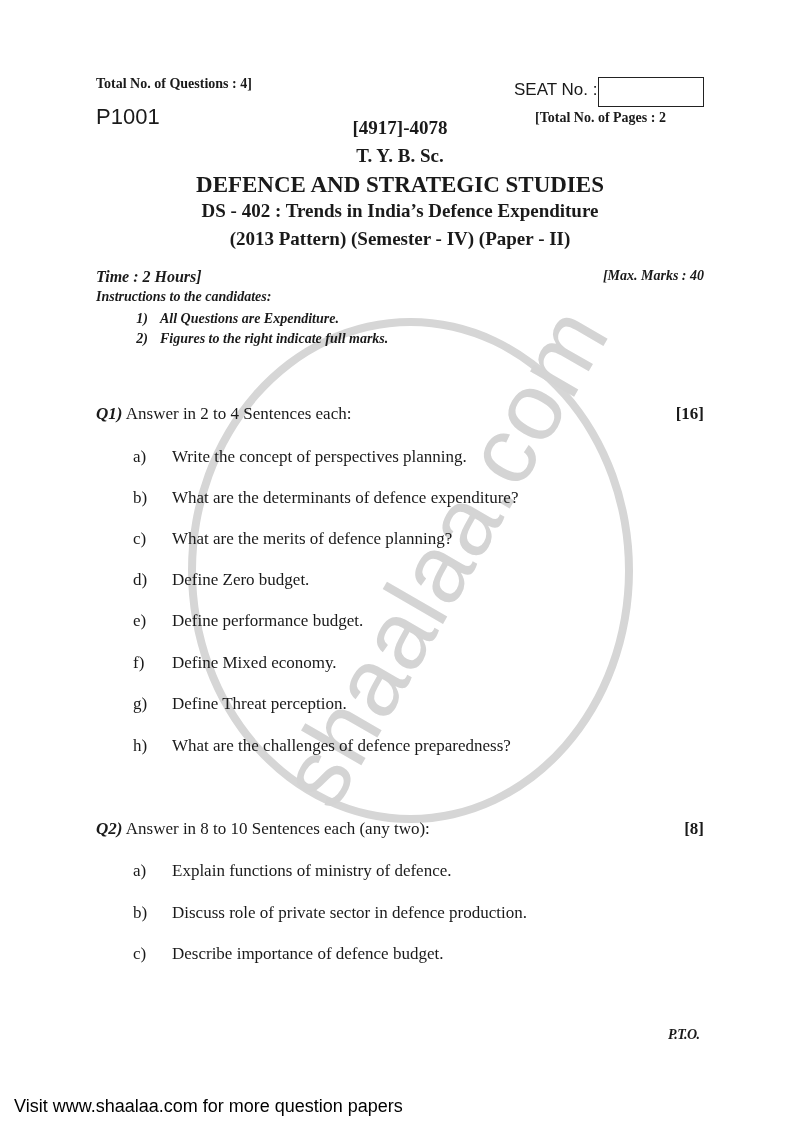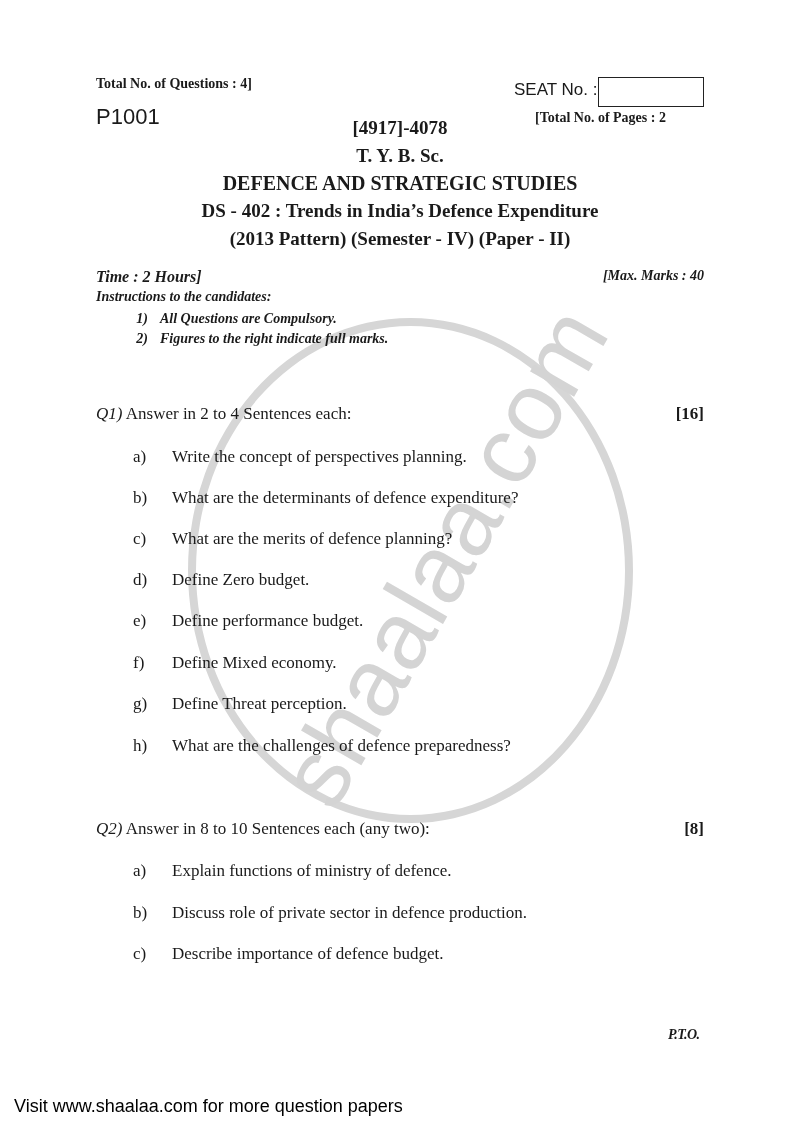--- a/index.html
+++ b/index.html
@@ -6,48 +6,48 @@
   body { width:800px; height:1132px; position:relative; overflow:hidden; color:#1a1a1a; font-family:"Liberation Serif", serif; }
   .abs { position:absolute; white-space:nowrap; }
   .sans { font-family:"Liberation Sans", sans-serif; }
   .bold { font-weight:bold;text-align:center; }
   .ital { font-style:italic; }
   .center { left:0; width:800px; text-align:center; }
   .watermark-circle { position:absolute; left:188px; top:318px; width:445px; height:505px; border:8px solid #d6d6d6; border-radius:50%; box-sizing:border-box; }
   .watermark-text { position:absolute; left:200px; top:560px; width:420px; text-align:center; font-family:"Liberation Sans", sans-serif; font-size:96px; color:#d4d4d4; transform:rotate(-60deg); transform-origin:center center; letter-spacing:1px; }
   .seat-box { position:absolute; left:598px; top:77px; width:106px; height:30px; border:1.5px solid #222; box-sizing:border-box; }
   .q-row { position:absolute; left:96px; font-size:17px; }
-  .q-num { font-weight:normal; font-style:italic; }
+  .q-num { font-weight:bold; font-style:italic; }
   .sub { position:absolute; left:133px; font-size:17px; }
   .sub .lbl { display:inline-block; width:39px; }
   .marks { position:absolute; right:96px; font-size:17px; font-weight:bold; }
 </style>
 </head>
 <body>
 
 <div class="watermark-circle"></div>
 <div class="watermark-text">shaalaa.com</div>
 
 <div class="abs bold" style="left:96px; top:76px; font-size:14px;">Total No. of Questions : 4]</div>
 <div class="abs sans" style="left:96px; top:104px; font-size:22px;">P1001</div>
 <div class="abs sans" style="left:514px; top:80px; font-size:17px;">SEAT No. :</div>
 <div class="seat-box"><span></span></div>
 <div class="abs bold" style="left:526px; top:110px; font-size:14px;margin-left:9px;">[Total No. of Pages : 2</div>
 
 <div class="abs center bold" style="top:117px; font-size:19px;">[4917]-4078</div>
 <div class="abs center bold" style="top:145px; font-size:19px;">T. Y. B. Sc.</div>
-<div class="abs center bold" style="top:172px; font-size:20px;">DEFENCE AND STRATEGIC STUDIES</div>
+<div class="abs center bold" style="top:172px; font-size:23px;">DEFENCE AND STRATEGIC STUDIES</div>
 <div class="abs center bold" style="top:200px; font-size:19px;">DS - 402 : Trends in India’s Defence Expenditure</div>
 <div class="abs center bold" style="top:228px; font-size:19px;">(2013 Pattern) (Semester - IV) (Paper - II)</div>
 
 <div class="abs bold ital" style="left:96px; top:268px; font-size:16px;">Time : 2 Hours]</div>
 <div class="abs bold ital" style="right:96px; top:268px; font-size:14px;">[Max. Marks : 40</div>
 <div class="abs bold ital" style="left:96px; top:289px; font-size:14px;">Instructions to the candidates:</div>
 <div class="abs bold ital" style="left:124px; top:311px; font-size:14px;">
-  <span style="display:inline-block; width:36px;">1)</span><span>All Questions are Compulsory.</span>
+  <span style="display:inline-block; width:36px;">1)</span><span>All Questions are Expenditure.</span>
 </div>
 <div class="abs bold ital" style="left:124px; top:331px; font-size:14px;">
   <span style="display:inline-block; width:36px;">2)</span><span>Figures to the right indicate full marks.</span>
 </div>
 
 <div class="q-row" style="top:404px;">
   <span class="q-num">Q1)</span>
   <span>Answer in 2 to 4 Sentences each:</span>
 </div>
 <div class="marks" style="top:404px;">[16]</div>

